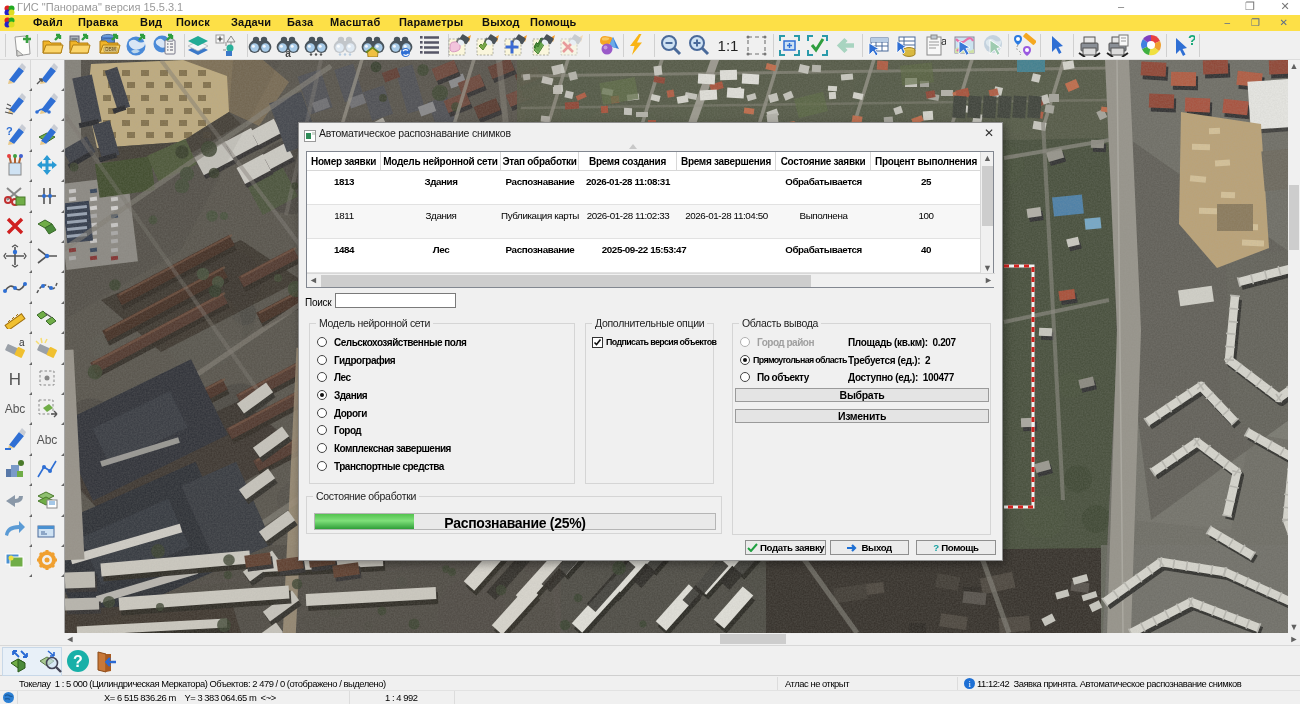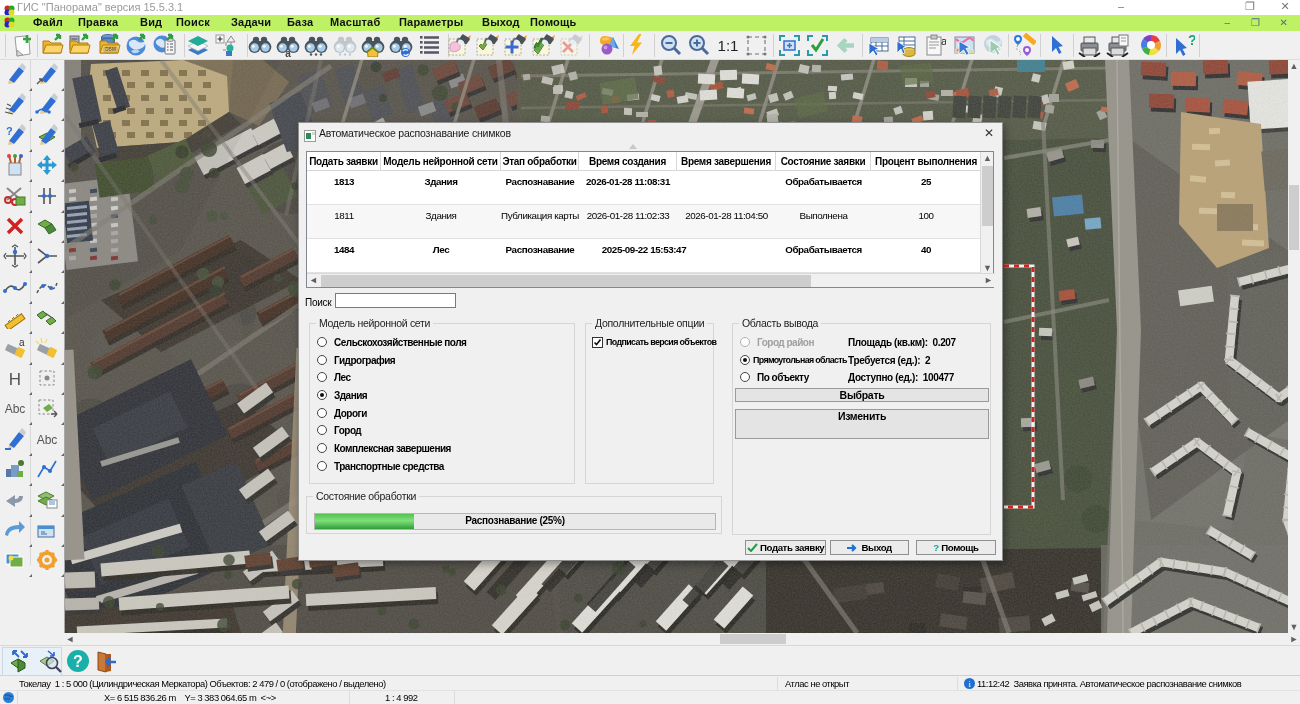--- a/index.html
+++ b/index.html
@@ -4,21 +4,21 @@
 * { margin:0; padding:0; box-sizing:border-box; }
 html,body { width:1300px; height:704px; overflow:hidden; font-family:"Liberation Sans",sans-serif; }
 #app { position:relative; width:1300px; height:704px; background:#f0f0f0; }
 
 
 #titlebar { position:absolute; left:0; top:0; width:1300px; height:15px; background:#ffffff; }
 #titlebar .ttext { position:absolute; left:17px; top:1px; font-size:11px; color:#9a9a9a; }
 .winbtn { position:absolute; top:0; width:14px; height:13px; color:#777; font-size:11px; line-height:13px; text-align:center; }
 
 
-#menubar { position:absolute; left:0; top:15px; width:1300px; height:16px; background:#bef264; font-size:11px; color:#111; }
+#menubar { position:absolute; left:0; top:15px; width:1300px; height:16px; background:#fde047; font-size:11px; color:#111; }
 #menubar span.mi { position:absolute; top:1px; font-weight:700; letter-spacing:0.2px; }
 
 
 #toolbar { position:absolute; left:0; top:31px; width:1300px; height:29px; background:#f0f0f0; border-bottom:1px solid #dcdcdc; }
 .tsep { position:absolute; top:3px; width:1px; height:23px; background:#d0d0d0; }
 .ticon { position:absolute; top:2px; width:26px; height:26px; }
 
 
 #leftbar { position:absolute; left:0; top:60px; width:64px; height:585px; background:#f0f0f0; }
 .lbtn { position:relative; width:30px; height:30px; }
@@ -68,21 +68,21 @@
 .radio.dis { border-color:#b0b0b0; }
 .rlabel { position:absolute; font-size:10px; letter-spacing:-0.5px; font-weight:700; color:#000; white-space:nowrap; }
 .rlabel.dis { color:#a0a0a0; }
 .blabel { position:absolute; font-size:10px; letter-spacing:-0.35px; font-weight:700; white-space:nowrap; }
 .gbtn { position:absolute; background:#e4e4e4; border:1px solid #9a9a9a; font-size:10.5px; letter-spacing:-0.3px; font-weight:700; text-align:center; }
 .fbtn { position:absolute; top:417px; height:15px; background:#ebebeb; border:1px solid #8f8f8f; font-size:9.7px; letter-spacing:-0.4px; font-weight:700; text-align:center; line-height:13px; white-space:nowrap; }
 
 
 #prog { position:absolute; left:7px; top:16px; width:402px; height:17px; background:#e9e9e9; border:1px solid #b5b5b5; }
 #prog .fill { position:absolute; left:0; top:0; width:99px; height:15px; background:linear-gradient(180deg,#53c24e 0%,#7fe07a 45%,#2f9e38 100%); }
-#prog .plabel { position:absolute; left:0; top:1px; width:100%; text-align:center; font-size:10px; letter-spacing:-0.3px; font-weight:700; }
+#prog .plabel { position:absolute; left:0; top:1px; width:100%; text-align:center; font-size:14px; letter-spacing:-0.3px; font-weight:700; }
 </style></head>
 <body>
 <div id="app">
 
   <div id="titlebar">
     <div style="position:absolute;left:4px;top:2px;width:11px;height:11px;">
       <svg width="11" height="11">
           <circle cx="3.5" cy="3.5" r="3" fill="#d22"></circle>
           <circle cx="7.5" cy="3.5" r="3" fill="#2a2"></circle>
           <circle cx="3.5" cy="7.5" r="3" fill="#22c"></circle>
@@ -1495,21 +1495,21 @@
       <span style="position:absolute;left:5px;top:5px;"><svg width="12" height="12">
             <rect x="0.5" y="0.5" width="11" height="11" fill="#fff" stroke="#9a9a9a"></rect>
             <rect x="2" y="3" width="5" height="6" fill="#2e8b57"></rect>
             <rect x="8" y="2" width="3" height="3" fill="#cfd8cf"></rect>
           </svg></span>
       <span class="dtext">Автоматическое распознавание снимков</span>
       <div id="dlgclose">✕</div>
     </div>
 
     <div id="tbl">
-      <div class="th" style="left:0;width:74px;">Подать заявки</div>
+      <div class="th" style="left:0;width:74px;">Номер заявки</div>
       <div class="th" style="left:74px;width:120px;">Модель нейронной сети</div>
       <div class="th" style="left:194px;width:78px;">Этап обработки</div>
       <div class="th" style="left:272px;width:98px;">Время создания</div>
         <div style="position:absolute;left:322px;top:-8px;width:0;height:0;border-left:4px solid transparent;border-right:4px solid transparent;border-bottom:5px solid #c8c8c8;"></div>
       <div class="th" style="left:370px;width:99px;">Время завершения</div>
       <div class="th" style="left:469px;width:95px;">Состояние заявки</div>
       <div class="th" style="left:564px;width:110px;border-right:none;">Процент выполнения</div>
       <div class="tr" style="top:19px;font-weight:700;">
         <span class="td" style="left:0;width:74px;">1813</span>
         <span class="td" style="left:74px;width:120px;">Здания</span>
@@ -1585,21 +1585,21 @@
       <div class="radio dis" style="left:7px;top:13px;"></div>
         <span class="rlabel dis" style="left:24px;top:13px;">Город район</span>
       <div class="radio sel" style="left:7px;top:31px;"></div>
         <span class="rlabel" style="left:20px;top:31px;font-size:8.9px;letter-spacing:-0.65px;">Прямоугольная область</span>
       <div class="radio" style="left:7px;top:48px;"></div>
         <span class="rlabel" style="left:24px;top:48px;">По объекту</span>
       <span class="blabel" style="left:115px;top:13px;">Площадь (кв.км):&nbsp; 0.207</span>
       <span class="blabel" style="left:115px;top:31px;">Требуется (ед.):&nbsp; 2</span>
       <span class="blabel" style="left:115px;top:48px;">Доступно (ед.):&nbsp; 100477</span>
       <div class="gbtn" style="left:2px;top:64px;width:254px;height:14px;">Выбрать</div>
-      <div class="gbtn" style="left:2px;top:85px;width:254px;height:30px;">Изменить</div>
+      <div class="gbtn" style="left:2px;top:85px;width:254px;height:14px;">Изменить</div>
     </div>
 
     <div class="grp" style="left:7px;top:373px;width:416px;height:38px;">
       <span class="glabel">Состояние обработки</span>
       <div id="prog">
         <div class="fill"></div>
         <div class="plabel">Распознавание (25%)</div>
       </div>
     </div>
 

